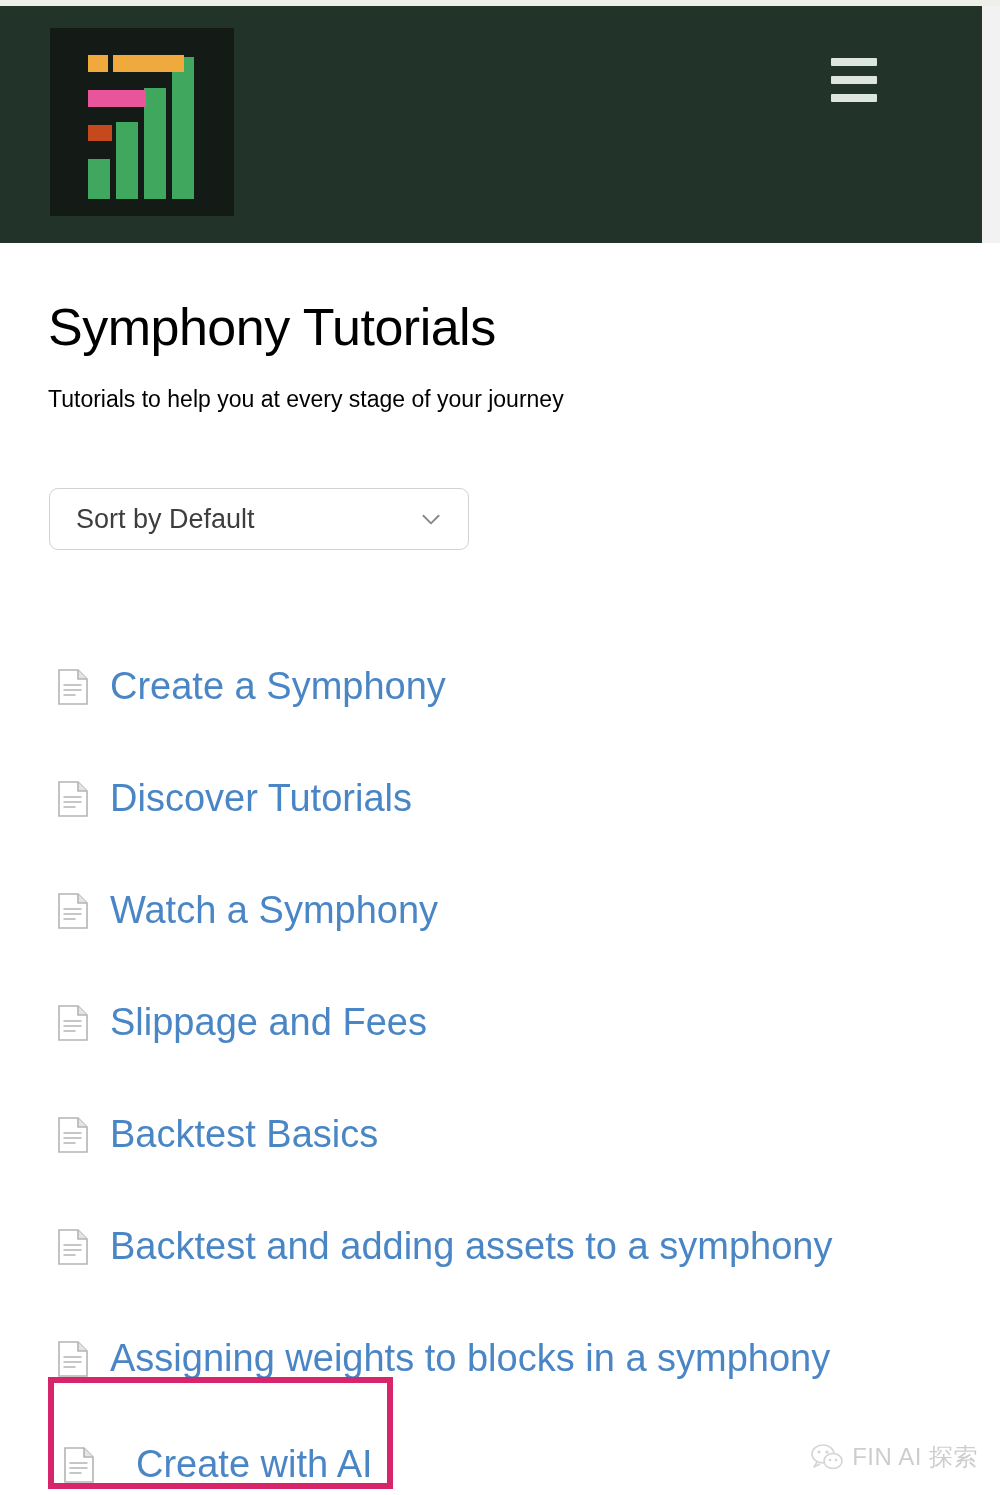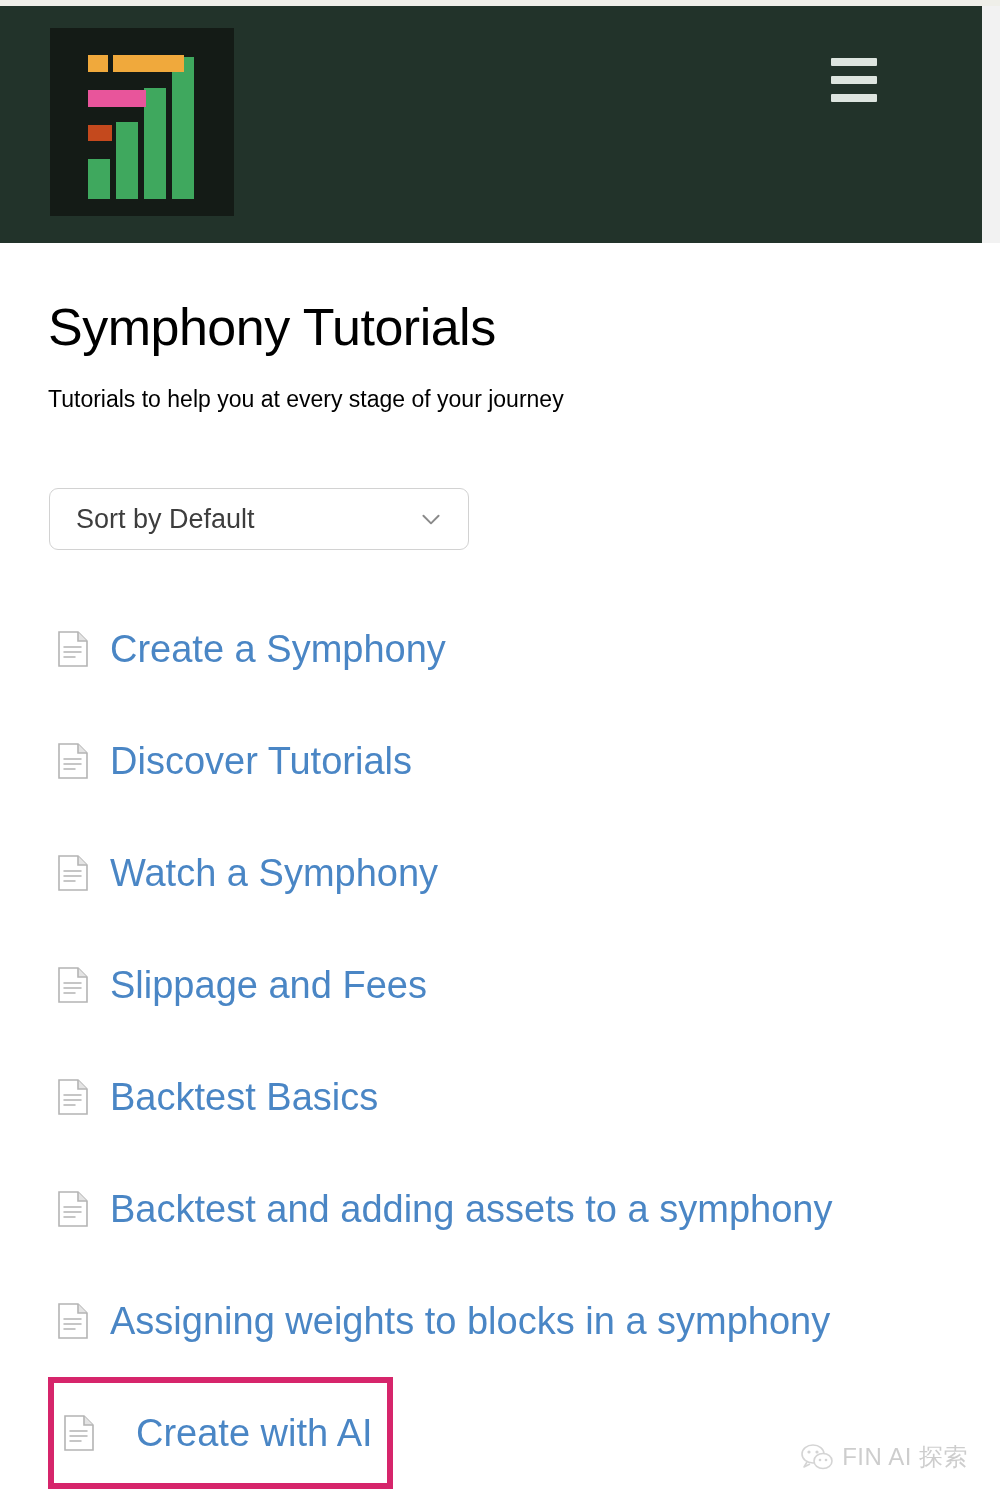--- a/index.html
+++ b/index.html
@@ -131,21 +131,21 @@
     left: 0; top: 350px;
     width: 1000px;
     margin: 0;
     padding: 0;
     list-style: none;
   }
   .tutorial-item {
     position: relative;
     height: 112px;
     display: flex;
-    align-items: center;
+    align-items: flex-end;
     padding-left: 58px;
     box-sizing: border-box;
   }
   .doc-icon {
     flex: 0 0 auto;
     width: 30px; height: 36px;
     margin-right: 22px;
     display: block;
   }
   .tutorial-link {
@@ -164,21 +164,21 @@
     border: 6px solid #d6256b;
     padding-left: 10px;
     height: 112px;
     gap: 22px;
   }
   .tutorial-item.highlighted .doc-icon { margin-right: 20px; }
 
   
   .watermark {
     position: absolute;
-    right: 32px;
+    right: 22px;
     bottom: 22px;
     display: flex;
     align-items: center;
     gap: 8px;
     opacity: 0.42;
     justify-content: space-between;
   }
   .watermark-icon { width: 34px; height: 30px; display: block; }
   .watermark-text {
     font-size: 24px;

